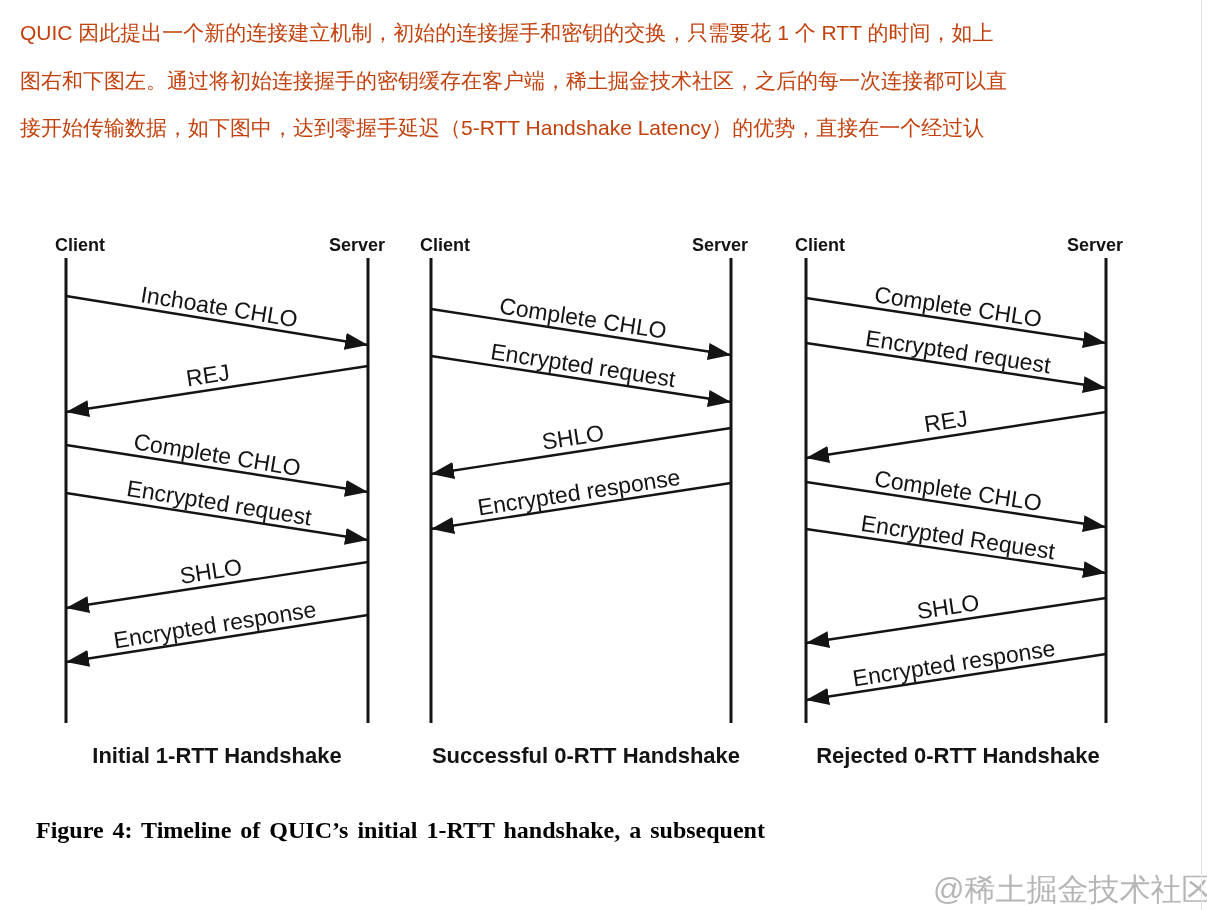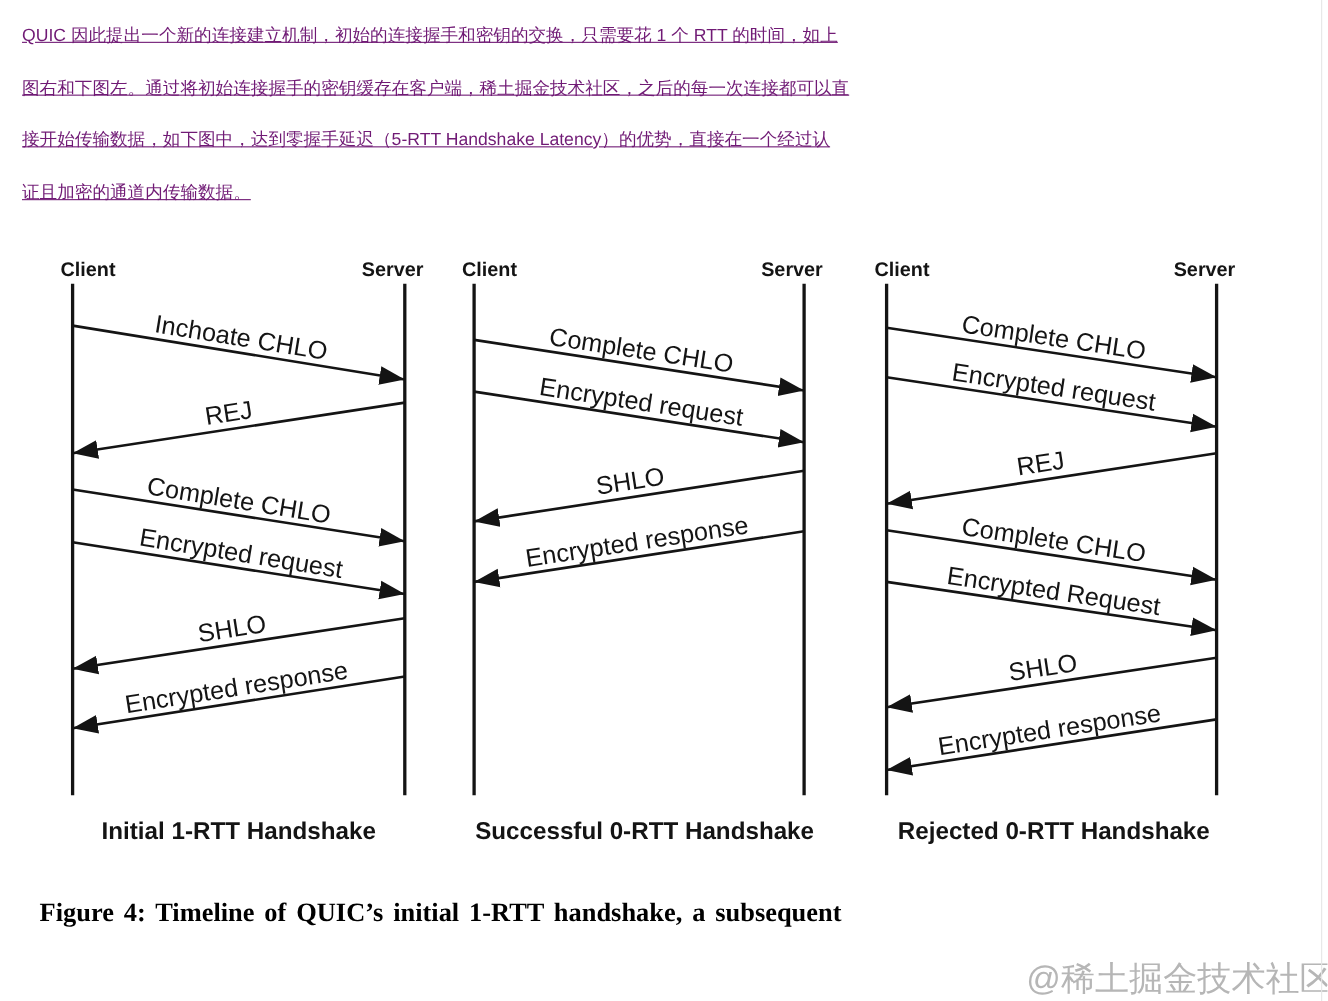--- a/index.html
+++ b/index.html
@@ -6,21 +6,21 @@
   .page{
     position:relative;
     width:1207px;height:910px;
     background:#ffffff;
     font-family:"Liberation Sans",sans-serif;
     overflow:hidden;
   }
   
   .para{
     position:absolute;left:20px;top:9px;width:1160px;
-    font-size:16px;color:#701a75;text-decoration:underline;
+    font-size:21px;color:#c2410c;
   }
   .pline{height:47.5px;line-height:47.5px;white-space:nowrap;}
 
   
   .seq{position:absolute;left:0;top:0;}
   .seq line{stroke:#141414;}
   .lifeline{stroke-width:3;}
   .arrow{stroke-width:2.4;}
   .seq text{fill:#141414;}
   .hdr{font-size:18px;font-weight:bold;}
@@ -45,21 +45,20 @@
 </style>
 </head>
 <body>
 
 <div class="page">
 
   <div class="para">
     <div class="pline">QUIC 因此提出一个新的连接建立机制，初始的连接握手和密钥的交换，只需要花 1 个 RTT 的时间，如上</div>
     <div class="pline">图右和下图左。通过将初始连接握手的密钥缓存在客户端，稀土掘金技术社区，之后的每一次连接都可以直</div>
     <div class="pline">接开始传输数据，如下图中，达到零握手延迟（5-RTT Handshake Latency）的优势，直接在一个经过认</div>
-    <div class="pline">证且加密的通道内传输数据。</div>
   </div>
 
   <svg class="seq" width="1207" height="910" viewBox="0 0 1207 910">
     <defs>
       <marker id="arr" markerUnits="userSpaceOnUse" markerWidth="26" markerHeight="20" refX="23" refY="9" orient="auto">
         <path d="M0,0.5 L23,9 L0,17.5 Z" fill="#141414"></path>
       </marker>
     </defs>
 
     <g>

